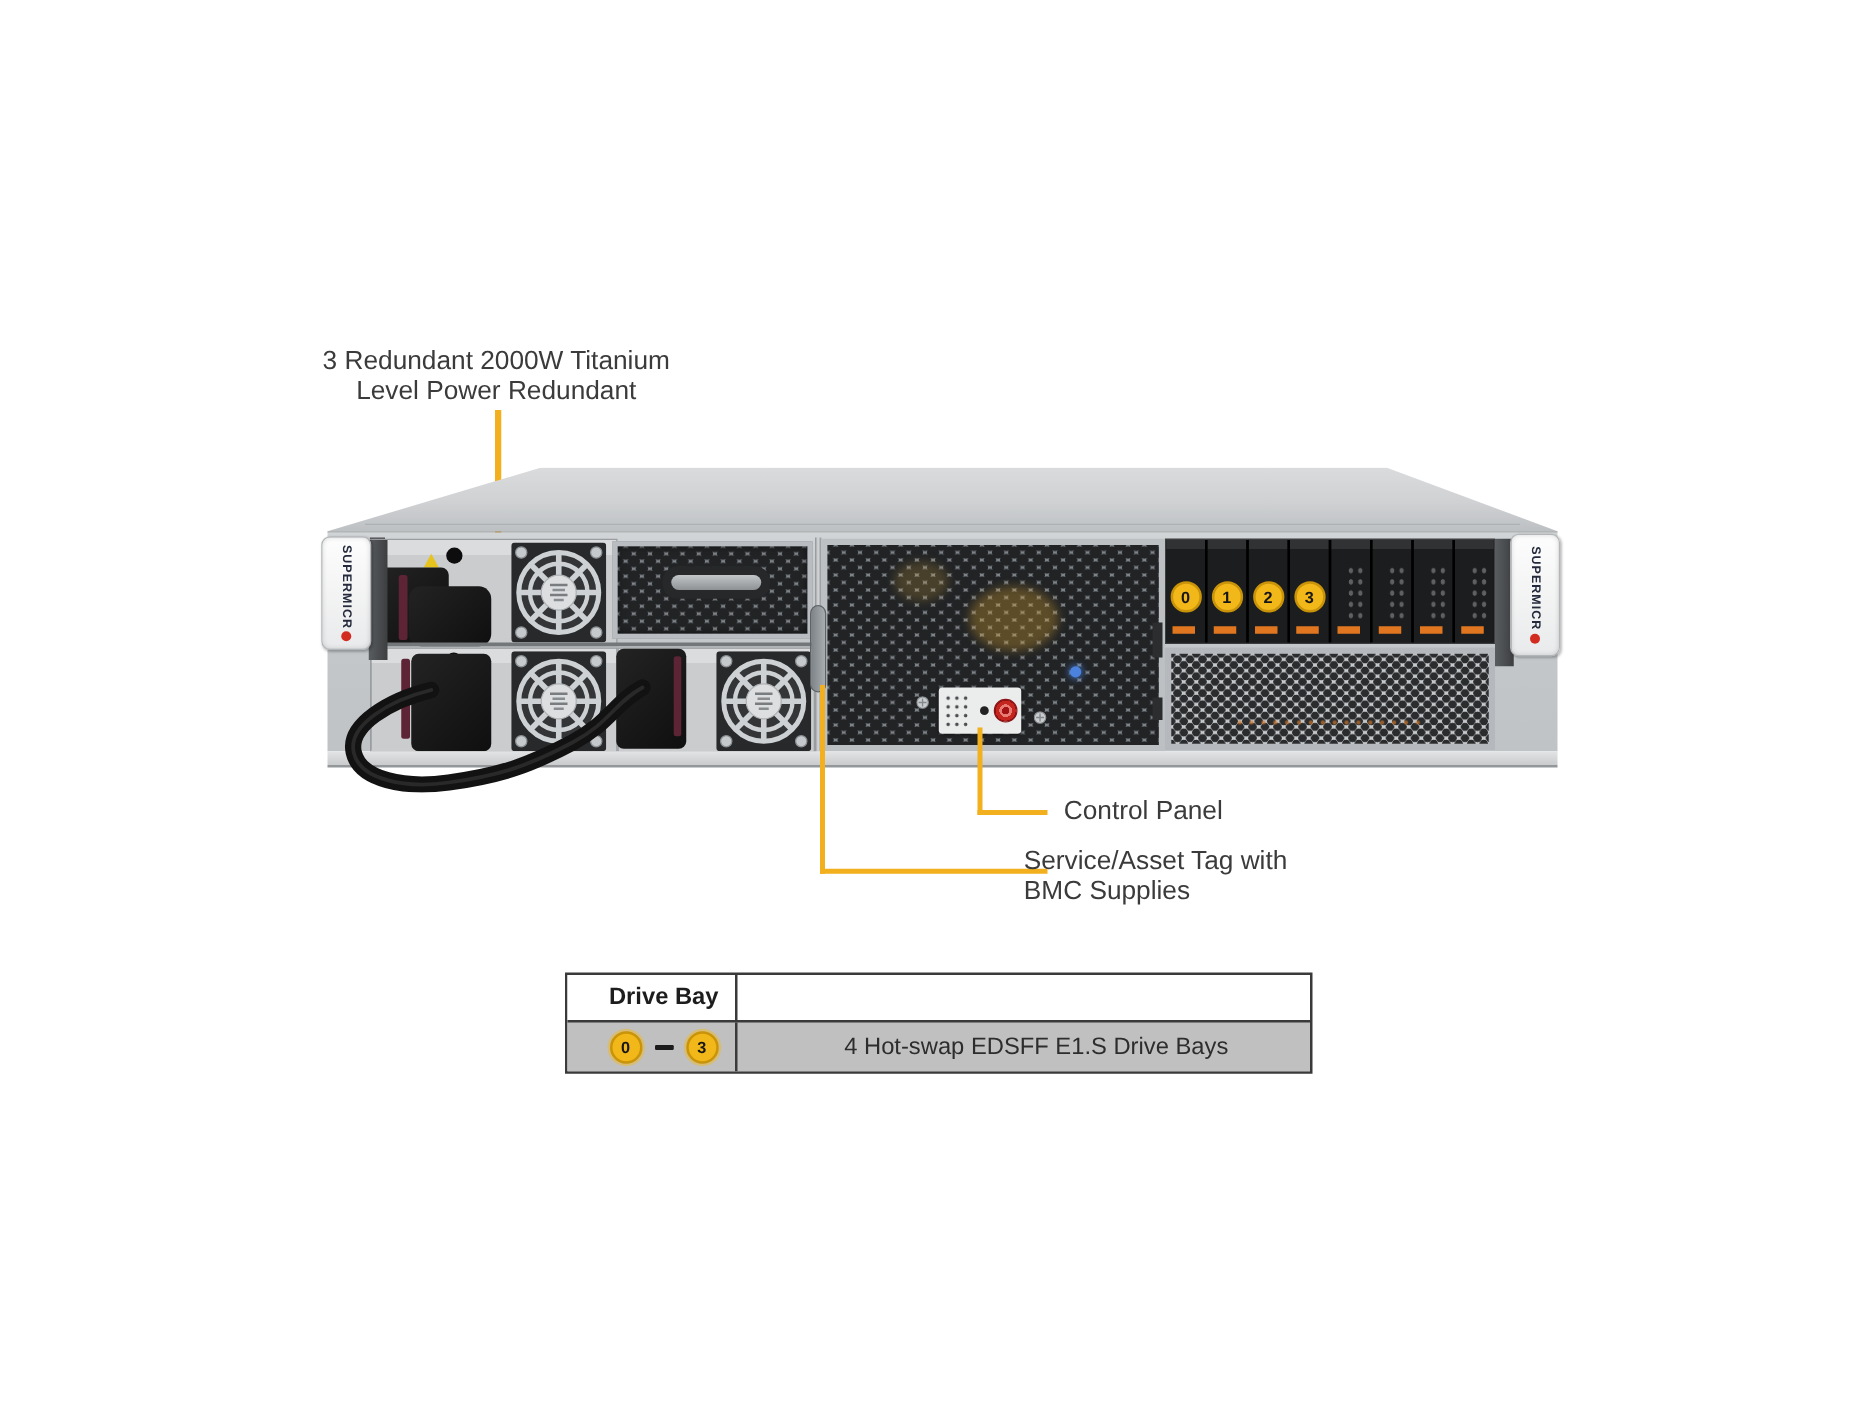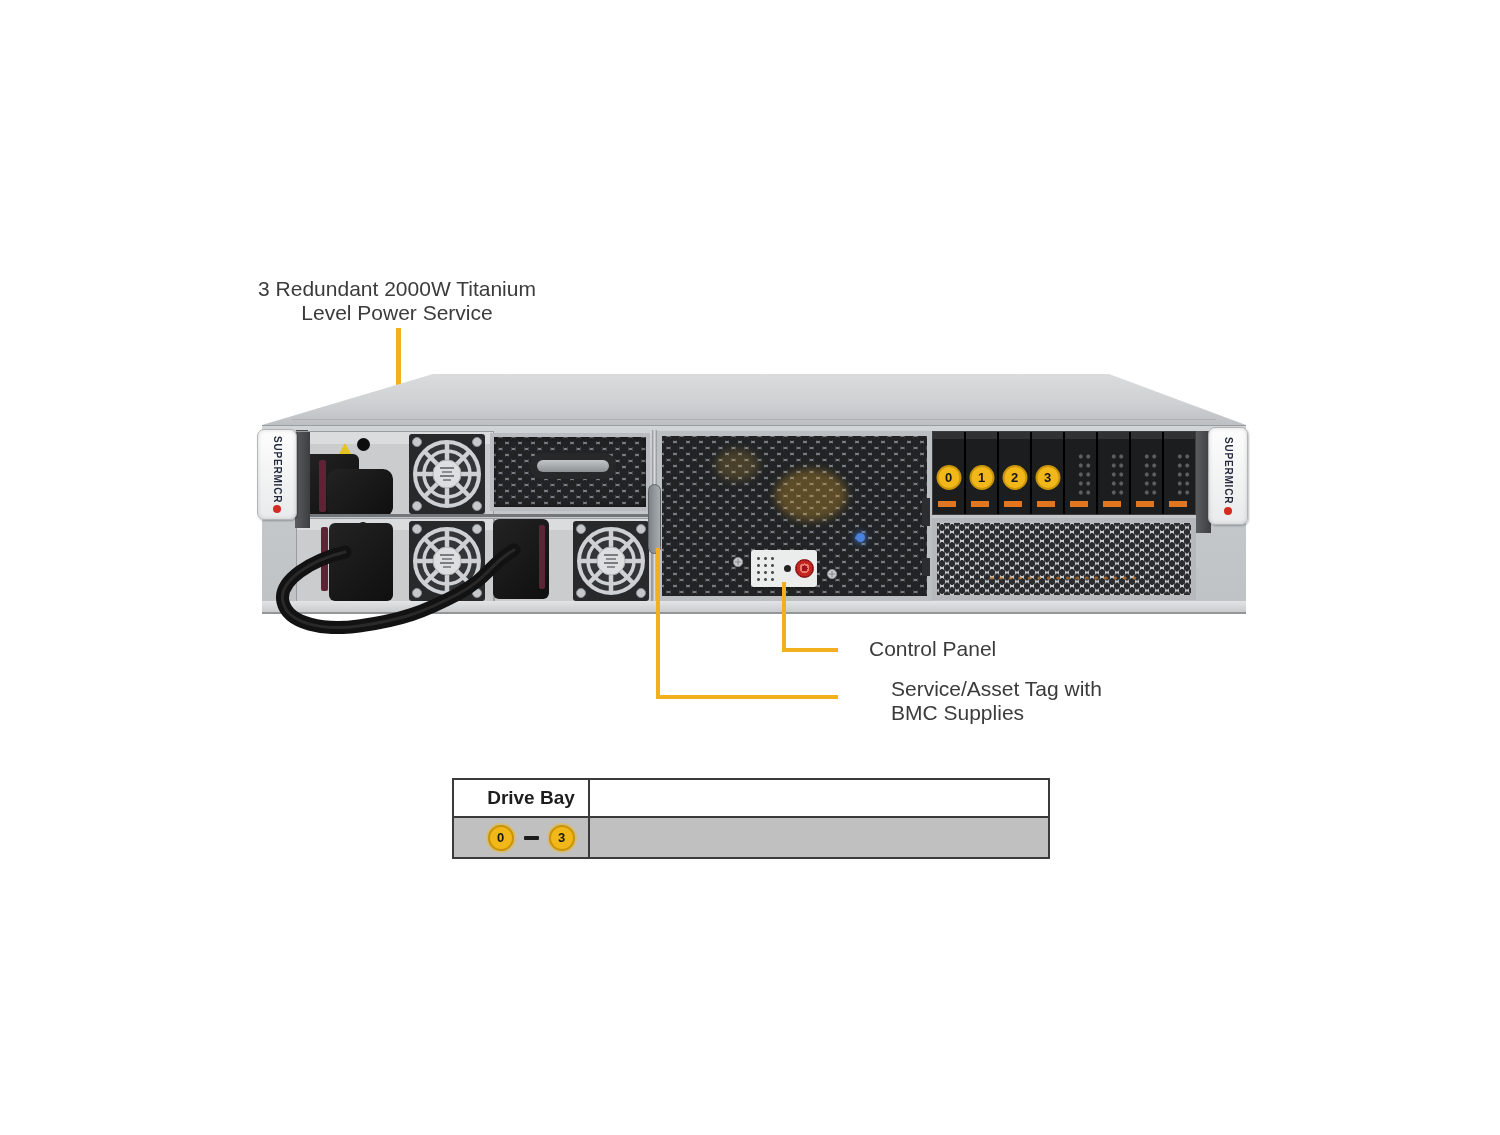--- a/index.html
+++ b/index.html
@@ -3,22 +3,22 @@
 <meta charset="utf-8">
 <style>
   html,body{margin:0;padding:0;background:#ffffff;}
   .page{position:relative;width:1500px;height:1135px;background:#fff;overflow:hidden;
         font-family:"Liberation Sans", sans-serif;color:#3d3d3d;}
   .abs{position:absolute;}
 
   
   .callout-text{font-size:21px;line-height:24px;color:#3b3b3b;}
   .psu-label{left:247px;top:277px;width:300px;text-align:center;}
-  .cp-label{left:869px;top:637px;}
-  .svc-label{left:891px;top:677px;}
+  .cp-label{left:851px;top:637px;}
+  .svc-label{left:819px;top:677px;}
   .cline{background:var(--accent,#F2B01E);}
 
   
   .server{left:262px;top:374px;width:984px;height:256px;}
   .lid{left:0;top:0;width:984px;height:51px;
        clip-path:polygon(171px 0,847px 0,984px 51px,0 51px);
        background:linear-gradient(180deg,#d9dbdc 0%,#cfd1d3 55%,#bdc0c3 100%);}
   .lid::after{content:'';position:absolute;left:30px;right:30px;bottom:5px;height:1px;background:#aeb1b4;}
   .face{left:0;top:51px;width:984px;height:176px;
         background:linear-gradient(180deg,#d2d5d7 0%,#c6cacd 20%,#bfc3c6 100%);
@@ -134,21 +134,21 @@
       <circle cx="5.5" cy="5.5" r="5" fill="#c9ccce" stroke="#8d9093"></circle>
       <path d="M2 5.5h7M5.5 2v7" stroke="#85888a" stroke-width="1.2"></path>
     </g>
   </defs>
 </svg>
 
 <div class="page">
 
   <div class="abs callout-text psu-label">
     <div>3 Redundant 2000W Titanium</div>
-    <div>Level Power Service</div>
+    <div>Level Power Redundant</div>
   </div>
   <div class="abs cline" style="left:396px;top:328px;width:5px;height:106px;"></div>
 
   <div class="abs server">
     <div class="abs lid"></div>
     <div class="abs face">
 
       <div class="abs" style="left:34px;top:4px;width:12px;height:170px;background:#46494c;"></div>
 
       <div class="abs psu" style="left:34px;top:5px;width:198px;height:86px;">
@@ -285,16 +285,17 @@
   <div class="abs drive-table">
     <div class="tr head">
       <div class="td c1">Drive Bay</div>
     </div>
     <div class="tr data">
       <div class="td c1">
         <span class="tbl-badge">0</span>
         <span class="tbl-dash"></span>
         <span class="tbl-badge">3</span>
       </div>
+      <div class="td c2">4 Hot-swap EDSFF E1.S Drive Bays</div>
     </div>
   </div>
 
 </div>
 
 </body></html>

